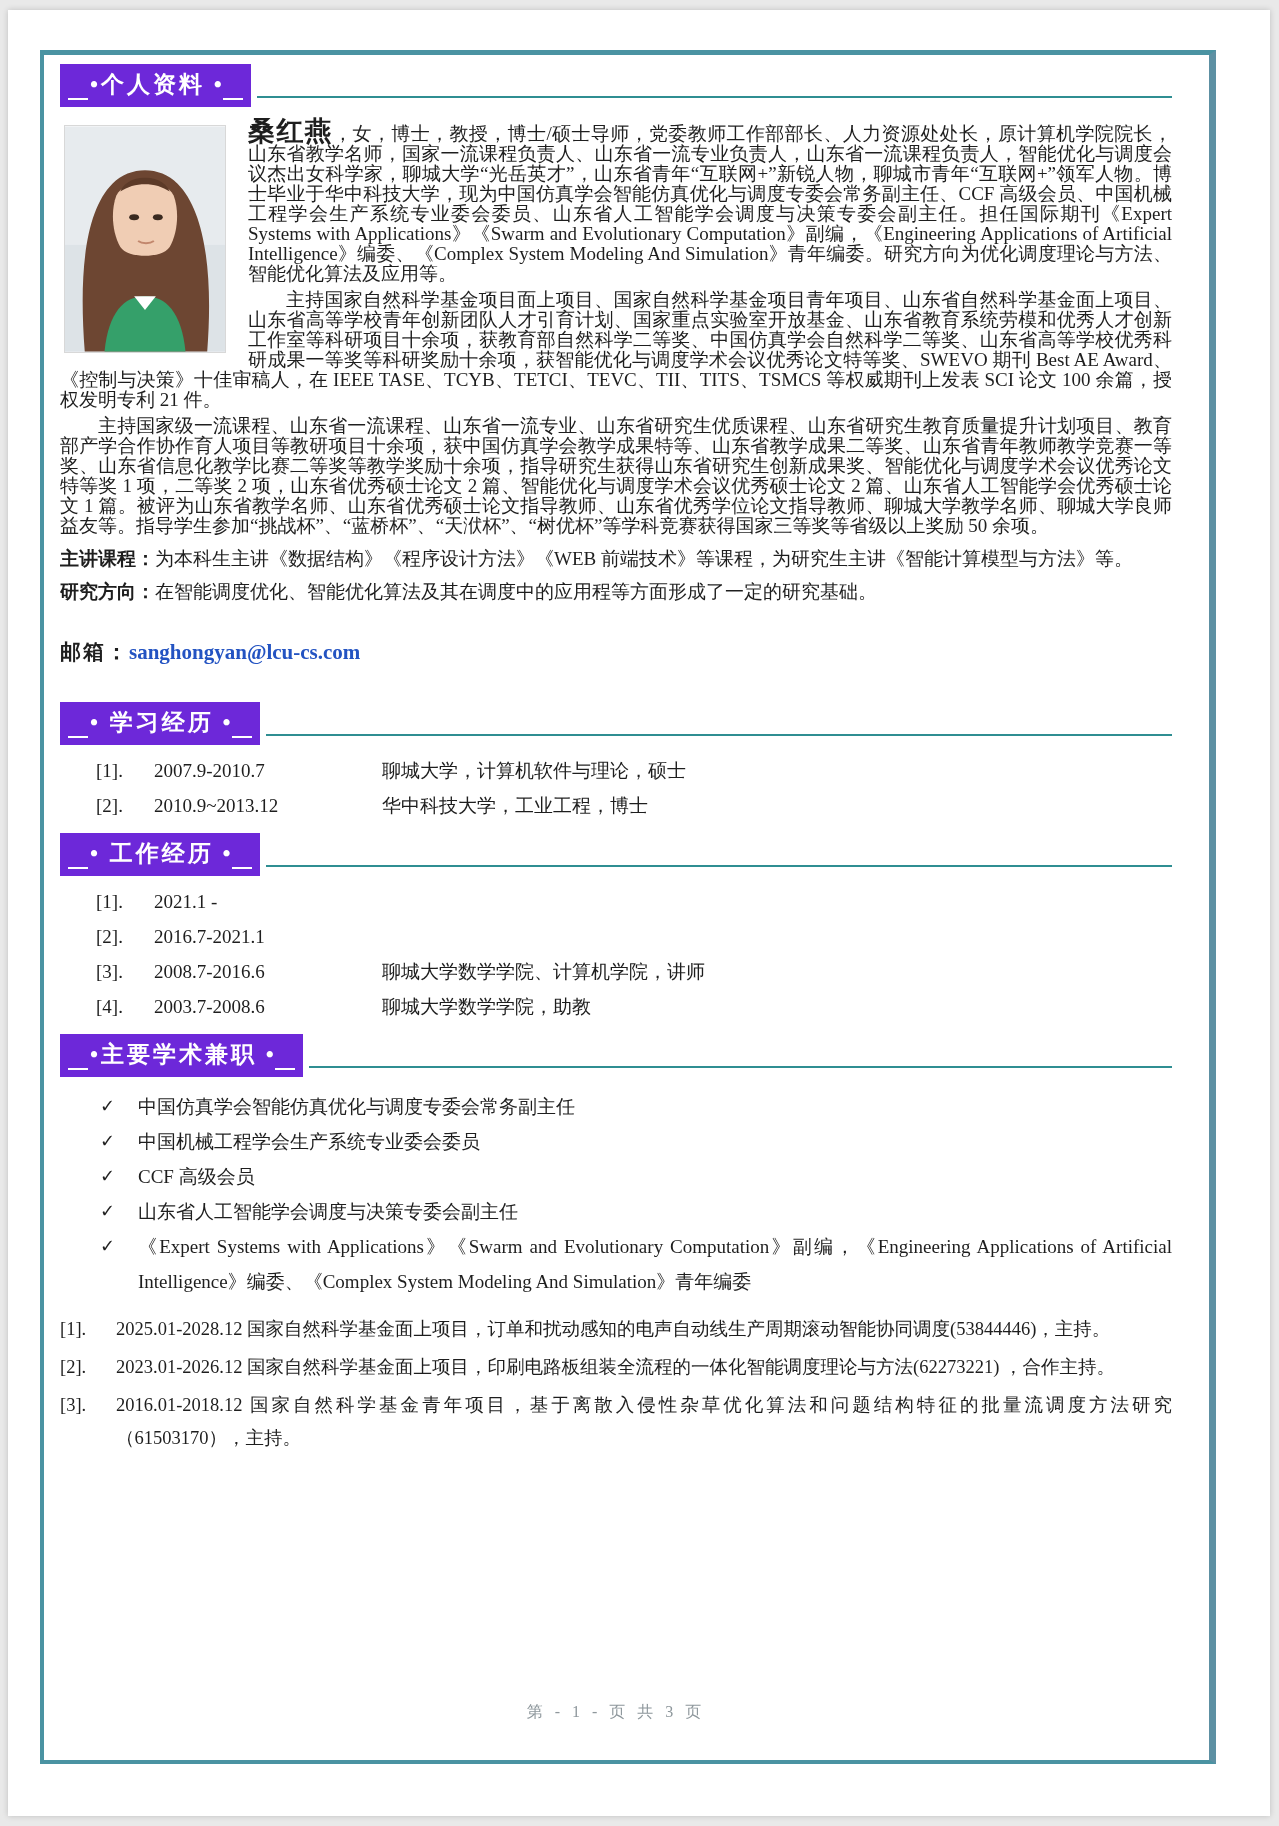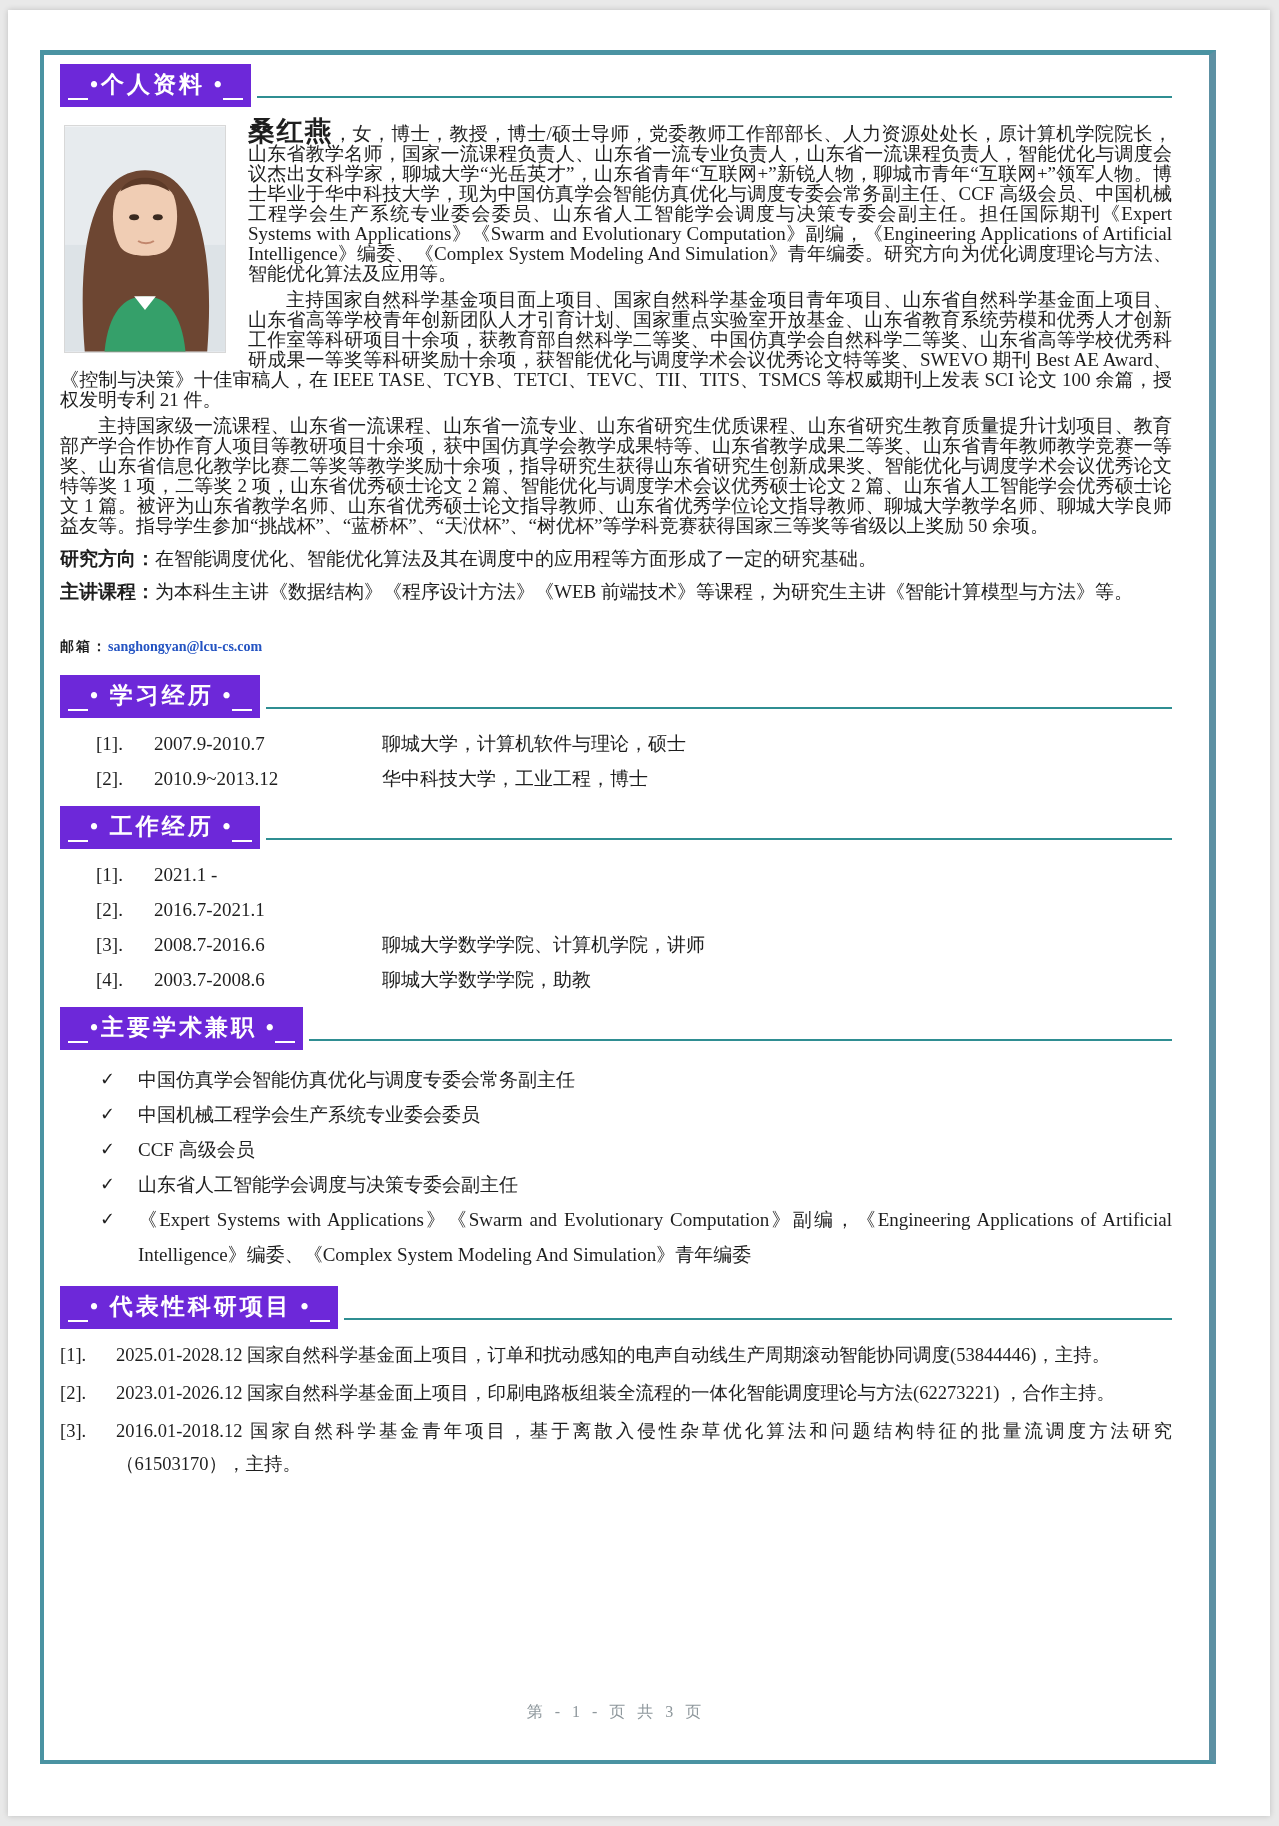--- a/index.html
+++ b/index.html
@@ -52,21 +52,21 @@
   .bio{margin-top:14px;font-size:19px;line-height:20px;text-align:justify;}
   .bio p{margin:0 0 6px 0;}
   .photo{
     float:left;width:162px;height:228px;margin:4px 22px 10px 4px;
     border:1px solid #d8d8d8;box-sizing:border-box;
   }
   .name{font-size:27px;font-weight:bold;letter-spacing:1px;}
   .indent{text-indent:2em;}
   .kv-line{font-size:19px;line-height:33px;text-align:justify;margin:0;}
   .kv-label{font-weight:bold;}
-  .email-line{margin-top:30px;margin-bottom:19px;font-size:14px;}
+  .email-line{margin-top:30px;margin-bottom:36px;font-size:21px;}
   .email-label{font-weight:bold;letter-spacing:2px;}
   .email-value{color:#2353c2;font-weight:bold;font-family:"Liberation Serif","DejaVu Serif",serif;}
   
   .exp-list{margin:8px 0 10px 0;}
   .exp-row{display:flex;font-size:19px;line-height:35px;}
   .exp-idx{width:58px;padding-left:36px;box-sizing:content-box;flex:0 0 auto;}
   .exp-period{width:168px;flex:0 0 auto;}
   .exp-detail{flex:1;padding-left:60px;}
   
   .acad-list{margin:12px 0 14px 0;}
@@ -107,22 +107,22 @@
       <ellipse cx="94" cy="92" rx="5" ry="3" fill="#3a2a20"></ellipse>
       <path d="M74 116 C78 119 86 119 90 116" stroke="#c2876d" stroke-width="2" fill="none"></path>
       <path d="M40 228 C44 188 60 172 81 172 C102 172 118 188 122 228 Z" fill="#35a06a"></path>
       <path d="M70 172 L81 186 L92 172 Z" fill="#ffffff"></path>
     </svg>
     <p><span class="name">桑红燕</span><span>，女，博士，教授，博士/硕士导师，党委教师工作部部长、人力资源处处长，原计算机学院院长，山东省教学名师，国家一流课程负责人、山东省一流专业负责人，山东省一流课程负责人，智能优化与调度会议杰出女科学家，聊城大学“光岳英才”，山东省青年“互联网+”新锐人物，聊城市青年“互联网+”领军人物。博士毕业于华中科技大学，现为中国仿真学会智能仿真优化与调度专委会常务副主任、CCF 高级会员、中国机械工程学会生产系统专业委会委员、山东省人工智能学会调度与决策专委会副主任。担任国际期刊《Expert Systems with Applications》《Swarm and Evolutionary Computation》副编，《Engineering Applications of Artificial Intelligence》编委、《Complex System Modeling And Simulation》青年编委。研究方向为优化调度理论与方法、智能优化算法及应用等。</span></p>
     <p class="indent">主持国家自然科学基金项目面上项目、国家自然科学基金项目青年项目、山东省自然科学基金面上项目、山东省高等学校青年创新团队人才引育计划、国家重点实验室开放基金、山东省教育系统劳模和优秀人才创新工作室等科研项目十余项，获教育部自然科学二等奖、中国仿真学会自然科学二等奖、山东省高等学校优秀科研成果一等奖等科研奖励十余项，获智能优化与调度学术会议优秀论文特等奖、SWEVO 期刊 Best AE Award、《控制与决策》十佳审稿人，在 IEEE TASE、TCYB、TETCI、TEVC、TII、TITS、TSMCS 等权威期刊上发表 SCI 论文 100 余篇，授权发明专利 21 件。</p>
     <p class="indent">主持国家级一流课程、山东省一流课程、山东省一流专业、山东省研究生优质课程、山东省研究生教育质量提升计划项目、教育部产学合作协作育人项目等教研项目十余项，获中国仿真学会教学成果特等、山东省教学成果二等奖、山东省青年教师教学竞赛一等奖、山东省信息化教学比赛二等奖等教学奖励十余项，指导研究生获得山东省研究生创新成果奖、智能优化与调度学术会议优秀论文特等奖 1 项，二等奖 2 项，山东省优秀硕士论文 2 篇、智能优化与调度学术会议优秀硕士论文 2 篇、山东省人工智能学会优秀硕士论文 1 篇。被评为山东省教学名师、山东省优秀硕士论文指导教师、山东省优秀学位论文指导教师、聊城大学教学名师、聊城大学良师益友等。指导学生参加“挑战杯”、“蓝桥杯”、“天洑杯”、“树优杯”等学科竞赛获得国家三等奖等省级以上奖励 50 余项。</p>
   </div>
 
+  <p class="kv-line"><span class="kv-label">主讲课程：</span><span>为本科生主讲《数据结构》《程序设计方法》《WEB 前端技术》等课程，为研究生主讲《智能计算模型与方法》等。</span></p>
   <p class="kv-line"><span class="kv-label">研究方向：</span><span>在智能调度优化、智能优化算法及其在调度中的应用程等方面形成了一定的研究基础。</span></p>
-  <p class="kv-line"><span class="kv-label">主讲课程：</span><span>为本科生主讲《数据结构》《程序设计方法》《WEB 前端技术》等课程，为研究生主讲《智能计算模型与方法》等。</span></p>
 
   <p class="email-line"><span class="email-label">邮箱：</span><span class="email-value">sanghongyan@lcu-cs.com</span></p>
 
   <div class="sec-head">
     <span class="sec-title">• 学习经历 •</span>
     <span class="sec-rule"></span>
   </div>
   <div class="exp-list">
     <div class="exp-row">
       <span class="exp-idx">[1].</span>
@@ -181,24 +181,20 @@
     <div class="acad-row">
       <span class="check">✓</span>
       <span class="acad-text">山东省人工智能学会调度与决策专委会副主任</span>
     </div>
     <div class="acad-row">
       <span class="check">✓</span>
       <span class="acad-text">《Expert Systems with Applications》《Swarm and Evolutionary Computation》副编，《Engineering Applications of Artificial Intelligence》编委、《Complex System Modeling And Simulation》青年编委</span>
     </div>
   </div>
 
-  <div class="sec-head">
-    <span class="sec-title">• 代表性科研项目 •</span>
-    <span class="sec-rule"></span>
-  </div>
   <div class="proj-list">
     <div class="proj-row">
       <span class="proj-idx">[1].</span>
       <span class="proj-text">2025.01-2028.12 国家自然科学基金面上项目，订单和扰动感知的电声自动线生产周期滚动智能协同调度(53844446)，主持。</span>
     </div>
     <div class="proj-row">
       <span class="proj-idx">[2].</span>
       <span class="proj-text">2023.01-2026.12 国家自然科学基金面上项目，印刷电路板组装全流程的一体化智能调度理论与方法(62273221) ，合作主持。</span>
     </div>
     <div class="proj-row">

